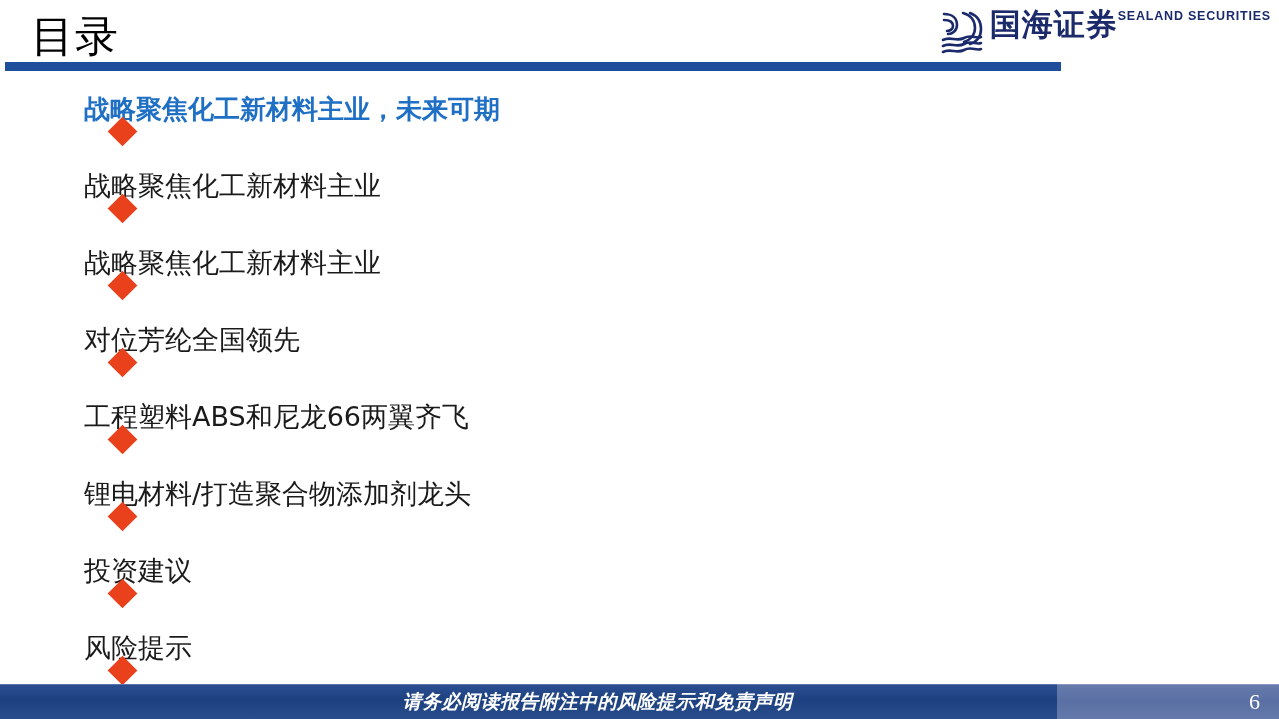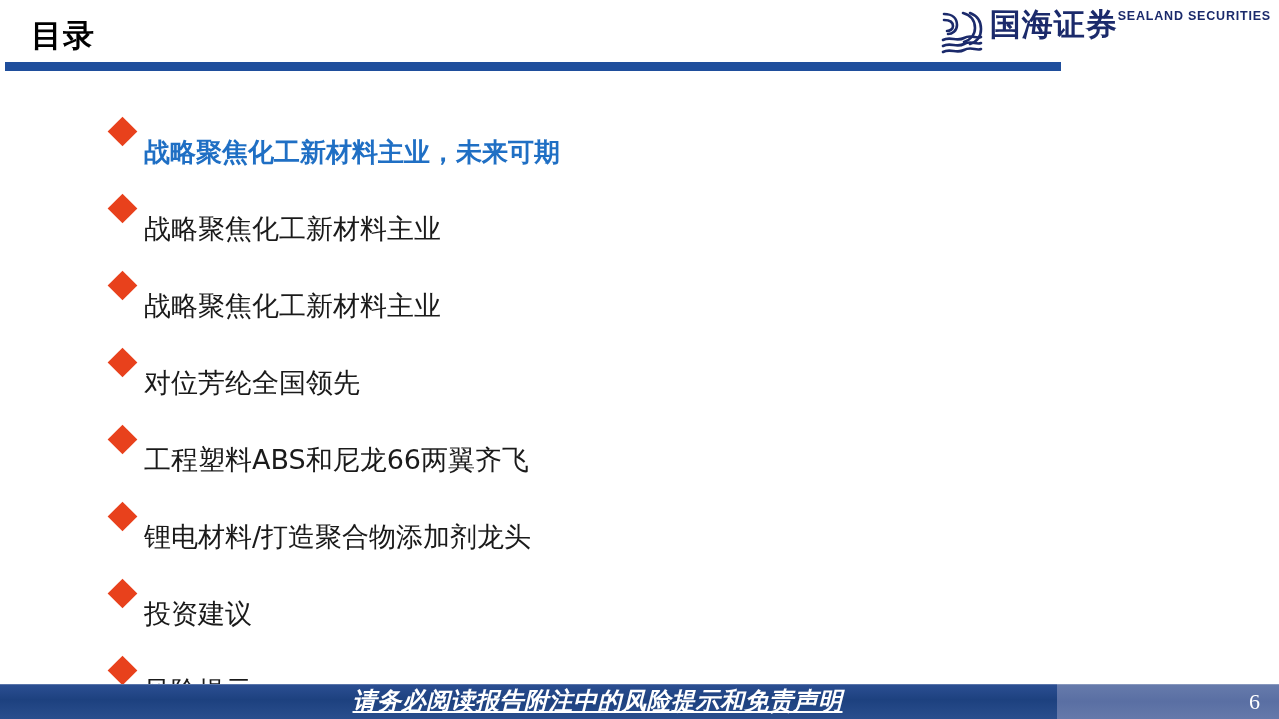--- a/index.html
+++ b/index.html
@@ -28,22 +28,22 @@
   .header {
     position: absolute;
     left: 0; top: 0;
     width: 1279px;
     height: 70px;
   }
   .slide-title {
     position: absolute;
     left: 31px;
     top: 16px;
-    font-size: 31px;
-    font-weight: bold;
+    font-size: 43px;
+    font-weight: normal;
     color: #000000;
     letter-spacing: 1px;
     line-height: 40px;
     white-space: nowrap;
     text-align: center;
   }
   .header-rule {
     position: absolute;
     left: 5px;
     top: 62px;
@@ -97,23 +97,23 @@
   
   .toc {
     position: absolute;
     left: 0;
     top: 92px;
     width: 1279px;
   }
   .toc-item {
     position: relative;
     height: 77px;
-    padding-left: 108px;
+    padding-left: 48px;
     display: flex;
-    align-items: flex-end;
+    align-items: flex-start;
   }
   .bullet {
     position: absolute;
     left: 112px;
     top: 50%;
     width: 21px;
     height: 21px;
     margin-top: -10px;
     background: #E8411C;
     transform: rotate(45deg);
@@ -158,29 +158,28 @@
     height: 35px;
     background: linear-gradient(to bottom, #6c7fae 0%, #5f73a6 50%, #6a7dad 100%);
     opacity: 0.92;
   }
   .footer-disclaimer {
     position: absolute;
     left: 0; right: 0;
     top: 4px;
     text-align: center;
     padding-right: 84px;
-    font-size: 24px;
+    font-size: 19px;
     font-weight: bold;
     font-style: italic;
     color: #ffffff;
     letter-spacing: 0.5px;
     line-height: 27px;
     white-space: nowrap;
     font-family: "DejaVu Sans", "Liberation Sans", sans-serif;
-    text-decoration: underline;
   }
   .footer-page {
     position: absolute;
     right: 19px;
     top: 3px;
     font-size: 22px;
     color: #ffffff;
     line-height: 29px;
     font-family: "Liberation Serif", serif;
   }

